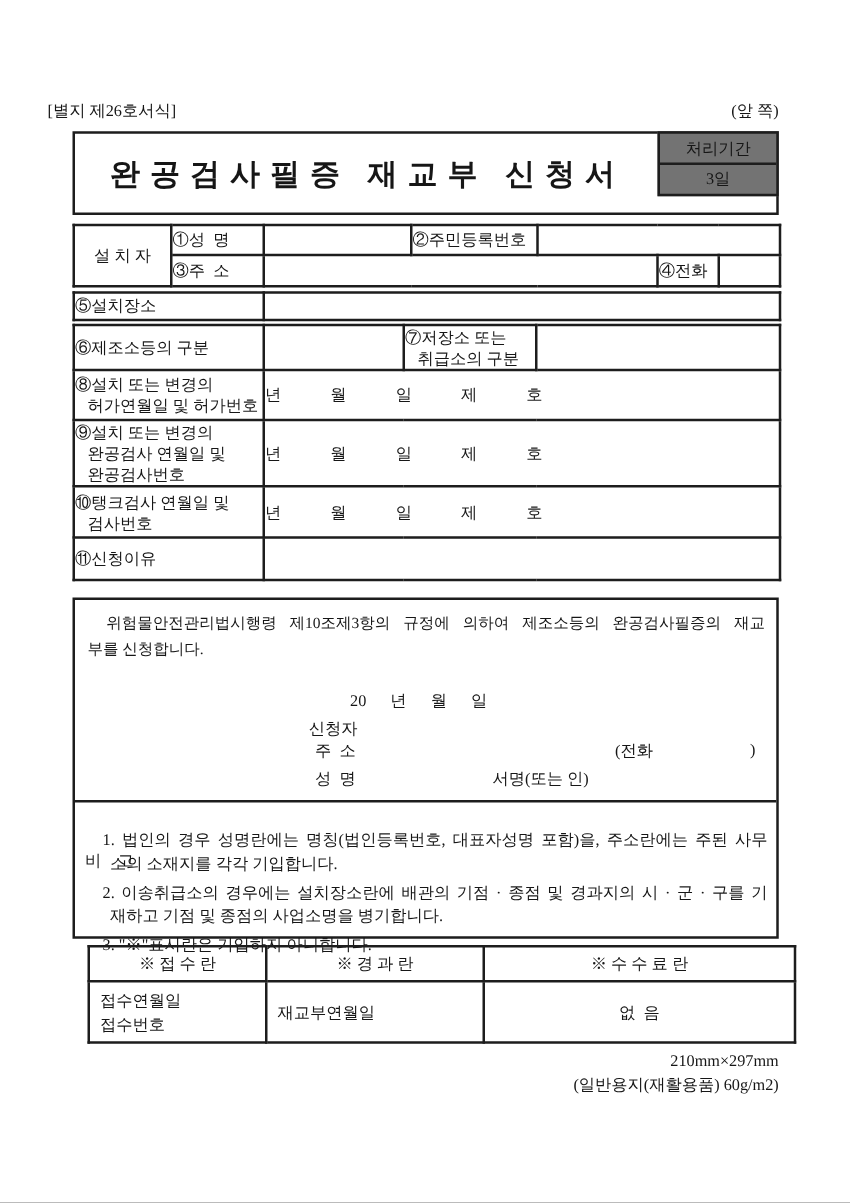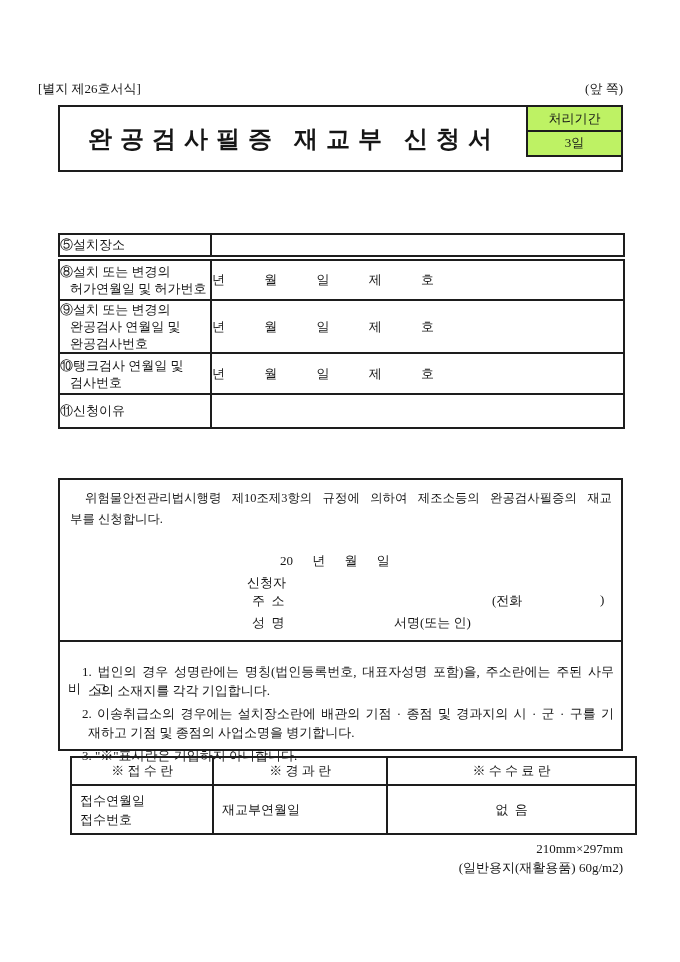--- a/index.html
+++ b/index.html
@@ -14,21 +14,21 @@
   .hdr-left  { position:absolute; left:38px;  top:80px; font-size:13px; }
   .hdr-right { position:absolute; right:57px; top:80px; font-size:13px; }
 
   
   .title-box { position:absolute; left:58px; top:105px; width:565px; height:67px; border:2px solid #1d1d1d; }
   .form-title {
     position:absolute; left:0; top:0; width:468px; height:63px;
     display:flex; align-items:center; justify-content:center;
     font-size:24px; font-weight:bold; letter-spacing:8px; white-space:pre;
   }
-  .proc-box { position:absolute; top:-2px; right:-2px; width:97px; border:2px solid #1d1d1d; background:#bef264; }
+  .proc-box { position:absolute; top:-2px; right:-2px; width:97px; border:2px solid #1d1d1d; background:#737373; }
   .proc-label { height:25px; line-height:24px; text-align:center; border-bottom:2px solid #1d1d1d; }
   .proc-value { height:23px; line-height:22px; text-align:center; }
 
   
   table.tbl { position:absolute; border-collapse:collapse; table-layout:fixed; }
   table.tbl td { border:2px solid #1d1d1d; font-size:13px; vertical-align:middle; padding:0; overflow:hidden; }
   td.lbl  { padding-left:5px; }
   td.c    { text-align:center; }
   td.blank{ background:#fff; }
   .ind1   { padding-left:10px; }
@@ -88,20 +88,46 @@
   <div class="hdr-right">(앞 쪽)</div>
 
   <div class="title-box">
     <div class="form-title">완공검사필증 재교부 신청서</div>
     <div class="proc-box">
       <div class="proc-label">처리기간</div>
       <div class="proc-value">3일</div>
     </div>
   </div>
 
+  <table class="tbl tbl-a">
+    <colgroup>
+      <col style="width:78px">
+        <col style="width:74px">
+        <col style="width:118px">
+      <col style="width:101px">
+        <col style="width:96px">
+        <col style="width:49px">
+        <col style="width:49px">
+    </colgroup>
+    <tbody>
+        <tr class="r1">
+      <td rowspan="2" class="c pre">설 치 자</td>
+      <td class="lbl pre">①성  명</td>
+      <td class="blank"></td>
+      <td class="lbl">②주민등록번호</td>
+      <td colspan="3" class="blank"></td>
+    </tr>
+    <tr class="r2">
+      <td class="lbl pre">③주  소</td>
+      <td colspan="3" class="blank"></td>
+      <td class="lbl">④전화</td>
+      <td class="blank"></td>
+    </tr>
+  </tbody>
+    </table>
 
   <table class="tbl tbl-b">
     <colgroup>
         <col style="width:152px">
         <col style="width:413px">
       </colgroup>
     <tbody>
         <tr>
       <td class="lbl">⑤설치장소</td>
       <td class="blank"></td>
@@ -110,20 +136,29 @@
     </table>
 
   <table class="tbl tbl-c">
     <colgroup>
       <col style="width:152px">
         <col style="width:112px">
         <col style="width:106px">
         <col style="width:195px">
     </colgroup>
     <tbody>
+        <tr class="row6">
+      <td>⑥제조소등의 구분</td>
+      <td class="blank"></td>
+      <td>
+        <div class="lblline">⑦저장소 또는</div>
+        <div class="lblline ind1">취급소의 구분</div>
+      </td>
+      <td class="blank"></td>
+    </tr>
     <tr class="row8">
       <td>
         <div class="lblline">⑧설치 또는 변경의</div>
         <div class="lblline ind1">허가연월일 및 허가번호</div>
       </td>
       <td colspan="3" class="datefields">년 월 일 제 호</td>
     </tr>
     <tr class="row9">
       <td>
         <div class="lblline">⑨설치 또는 변경의</div>

